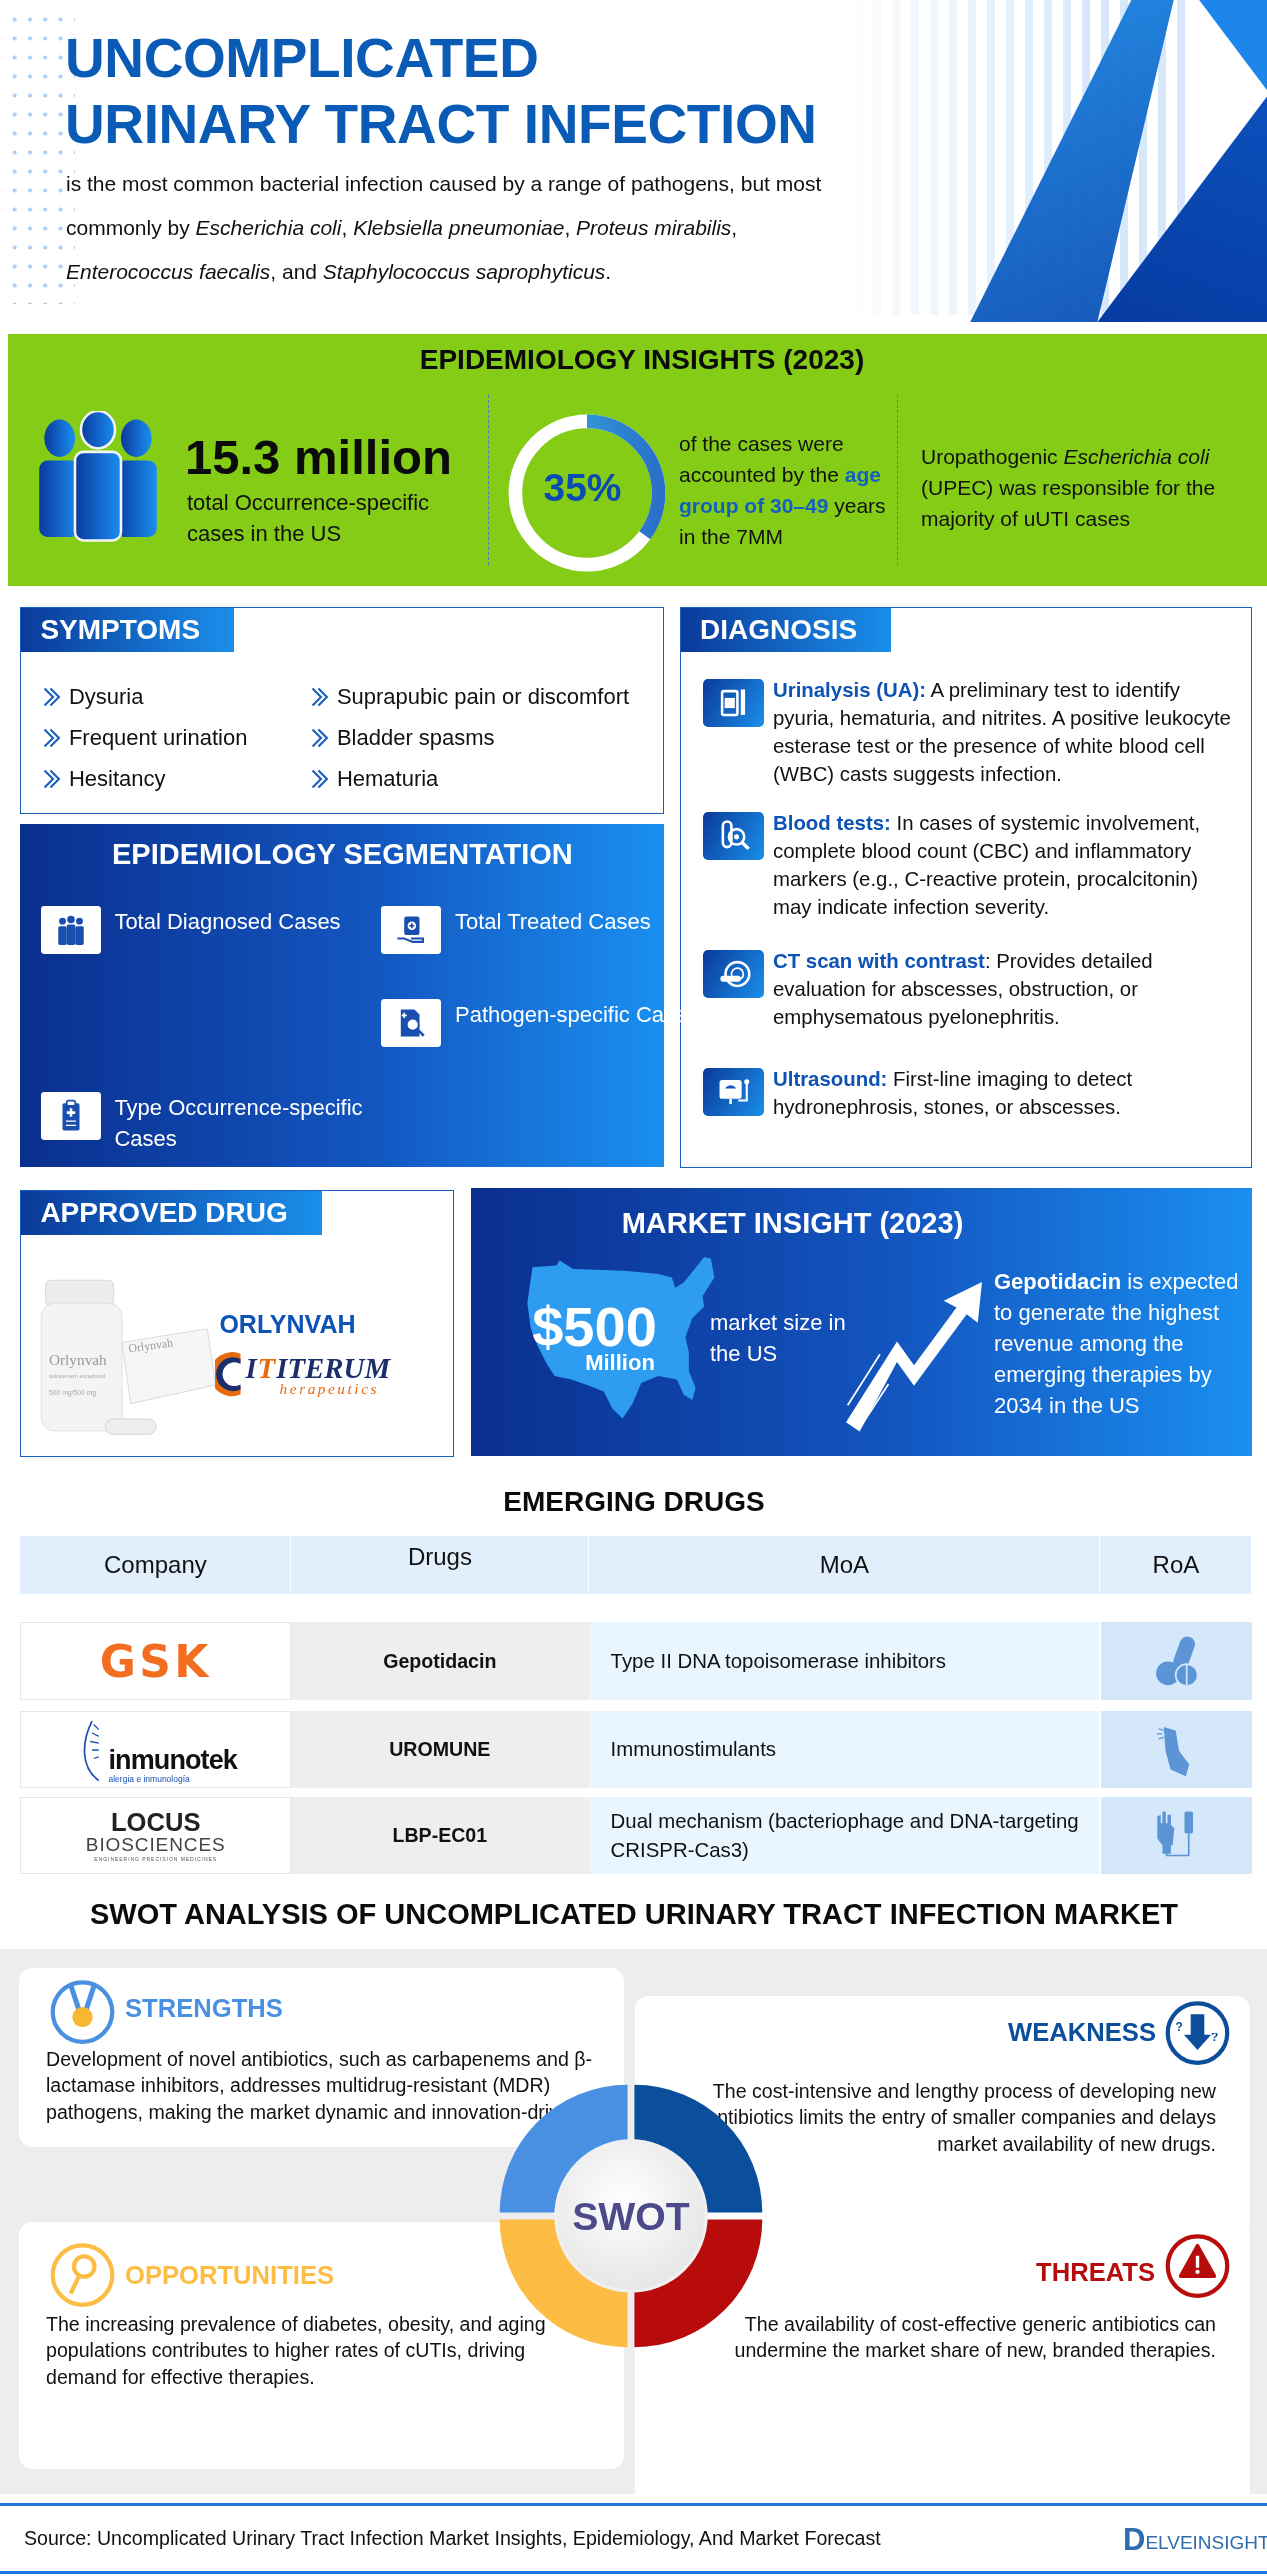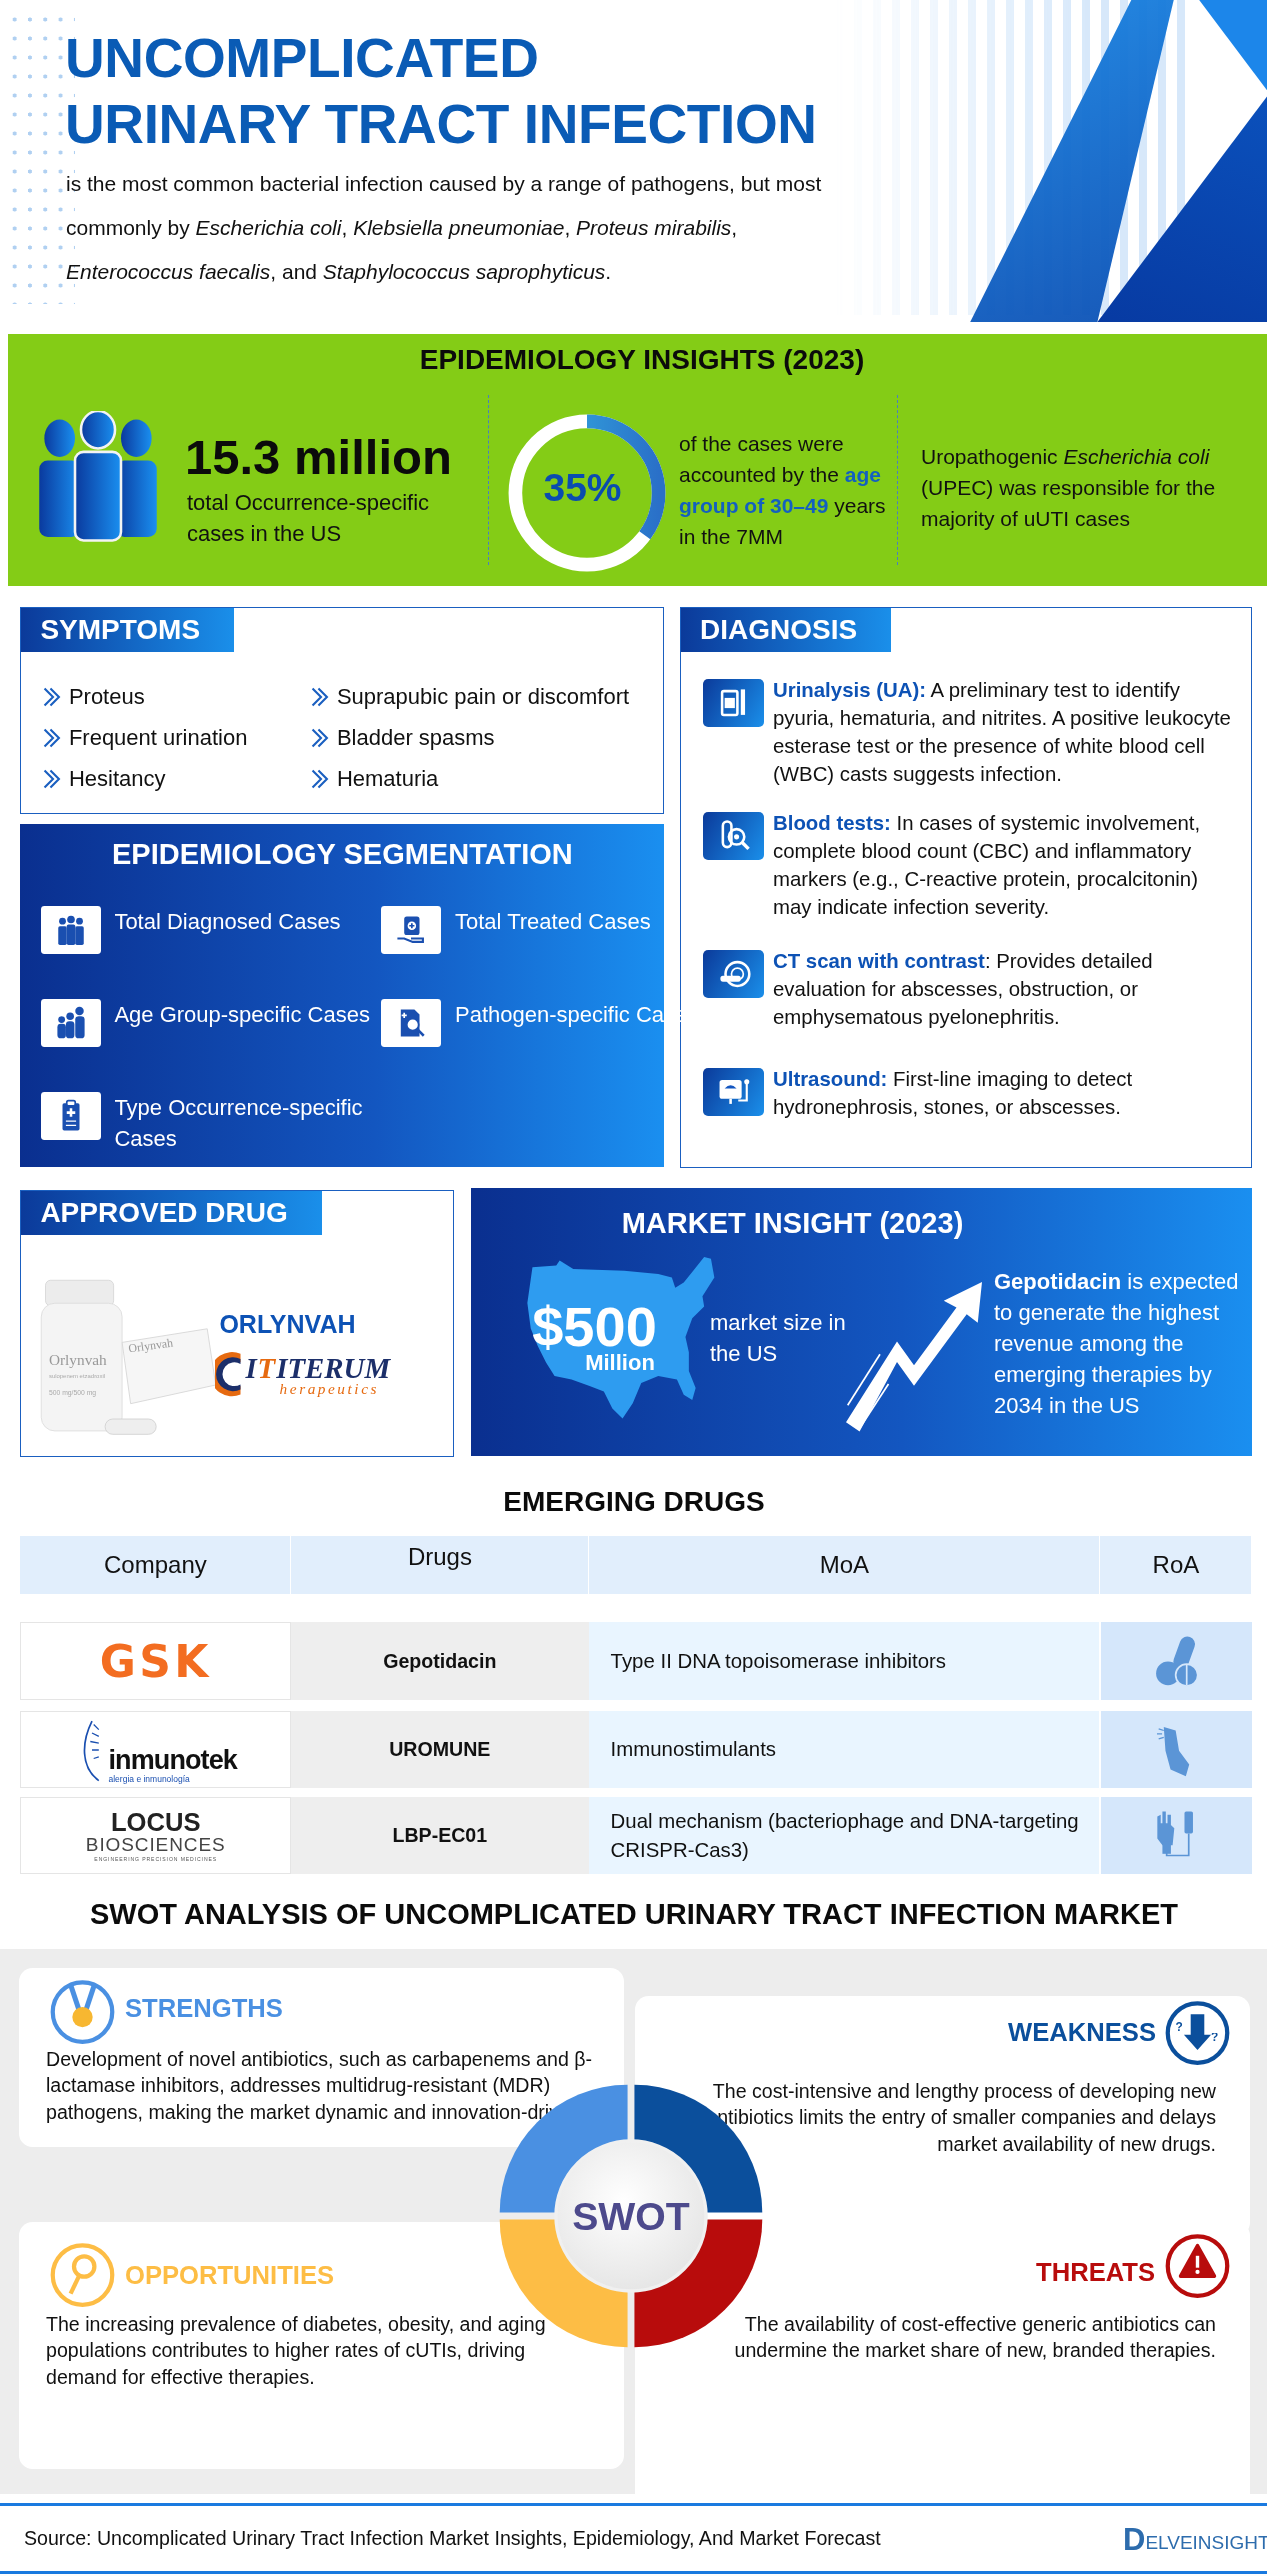--- a/index.html
+++ b/index.html
@@ -155,21 +155,21 @@
   <div class="abs epi-right-text"><span>Uropathogenic </span><i>Escherichia coli</i><span> (UPEC) was responsible for the majority of uUTI cases</span></div>
 </section>
 
 <section id="symptoms" class="abs outline-box">
   <div class="tag">SYMPTOMS</div>
   <div class="sym-grid">
     <div class="sym-item">
         <svg class="chev" viewBox="0 0 26 26">
           <path d="M3 3 L13 13 L3 23 M10 3 L20 13 L10 23" fill="none" stroke="#1a5fc0" stroke-width="2.5"></path>
         </svg>
-        <span>Proteus</span>
+        <span>Dysuria</span>
       </div>
     <div class="sym-item">
         <svg class="chev" viewBox="0 0 26 26">
           <path d="M3 3 L13 13 L3 23 M10 3 L20 13 L10 23" fill="none" stroke="#1a5fc0" stroke-width="2.5"></path>
         </svg>
         <span>Suprapubic pain or discomfort</span>
       </div>
     <div class="sym-item">
         <svg class="chev" viewBox="0 0 26 26">
           <path d="M3 3 L13 13 L3 23 M10 3 L20 13 L10 23" fill="none" stroke="#1a5fc0" stroke-width="2.5"></path>
@@ -262,33 +262,20 @@
   <div class="seg-item" style="left:361px;top:82px;">
     <div class="seg-icon">
         <svg width="34" height="34" viewBox="0 0 40 40">
           <rect x="12" y="4" width="18" height="22" rx="3" fill="#1a4fb0"></rect>
           <circle cx="21" cy="15" r="5" fill="#fff"></circle>
           <path d="M21 12v6M18 15h6" stroke="#1a4fb0" stroke-width="2"></path>
           <path d="M4 30 h8 l10 4 h12 v-4 h-14" fill="none" stroke="#1a4fb0" stroke-width="2.5"></path>
         </svg>
       </div>
     <div class="seg-text">Total Treated Cases</div>
-  </div>
-  <div class="seg-item" style="left:20.4px;top:175px;">
-    <div class="seg-icon">
-        <svg width="34" height="34" viewBox="0 0 40 40">
-          <circle cx="9" cy="16" r="4" fill="#1a4fb0"></circle>
-          <circle cx="19" cy="12" r="4.5" fill="#1a4fb0"></circle>
-          <circle cx="30" cy="6" r="5" fill="#1a4fb0"></circle>
-          <rect x="4" y="21" width="10" height="17" rx="4" fill="#1a4fb0"></rect>
-          <rect x="14" y="18" width="10" height="20" rx="4" fill="#1a4fb0"></rect>
-          <rect x="25" y="12" width="11" height="26" rx="4" fill="#1a4fb0"></rect>
-        </svg>
-      </div>
-    <div class="seg-text">Age Group-specific Cases</div>
   </div>
   <div class="seg-item" style="left:361px;top:175px;">
     <div class="seg-icon">
         <svg width="34" height="34" viewBox="0 0 40 40">
           <path d="M8 4 h16 l6 6 v26 h-22 z" fill="#1a4fb0"></path>
           <circle cx="22" cy="22" r="7" fill="#fff" stroke="#1a4fb0" stroke-width="2"></circle>
           <line x1="27" y1="27" x2="35" y2="35" stroke="#1a4fb0" stroke-width="3"></line>
           <path d="M12 8v6M9 11h6" stroke="#fff" stroke-width="2"></path>
         </svg>
       </div>

